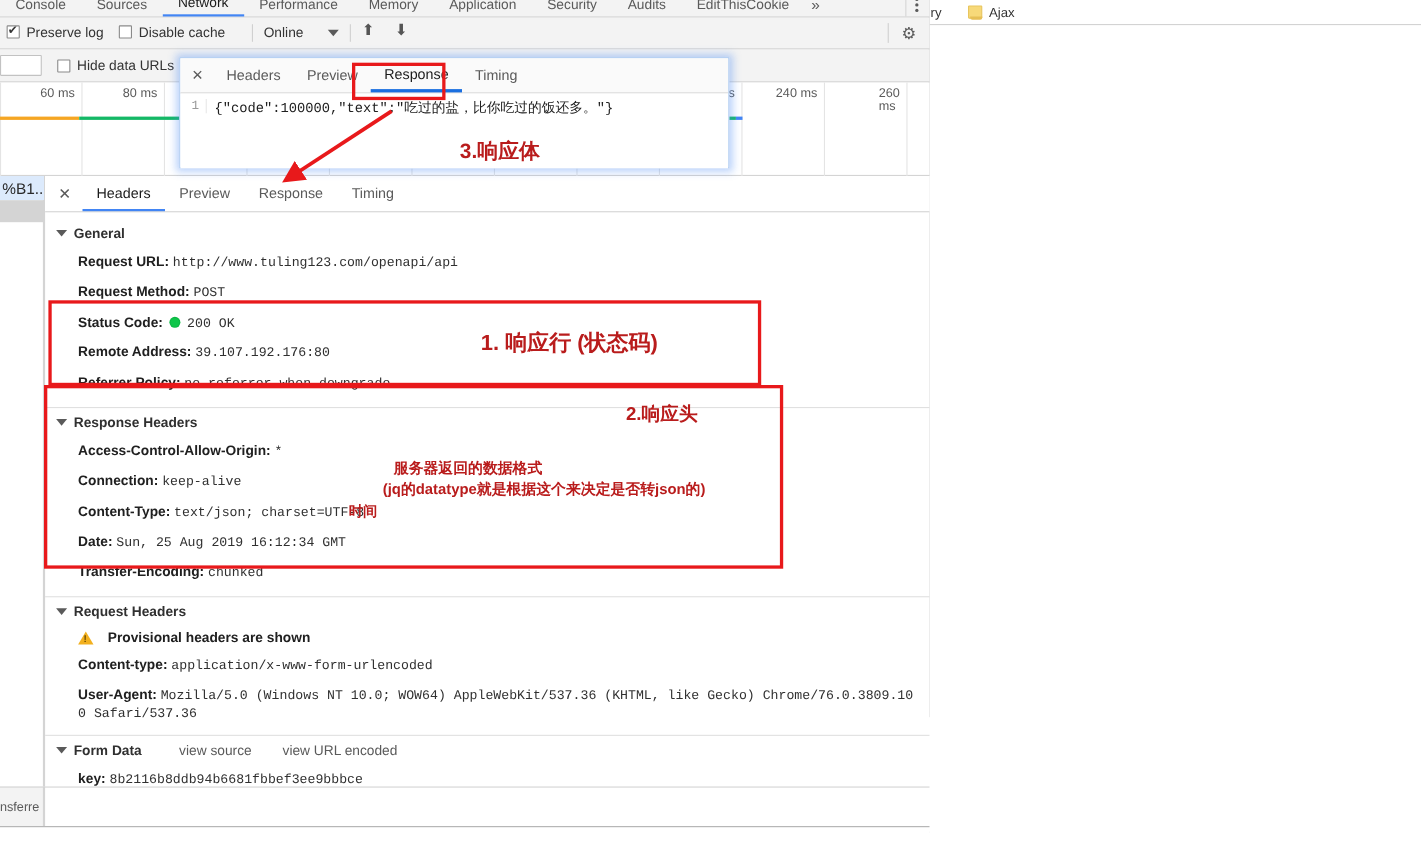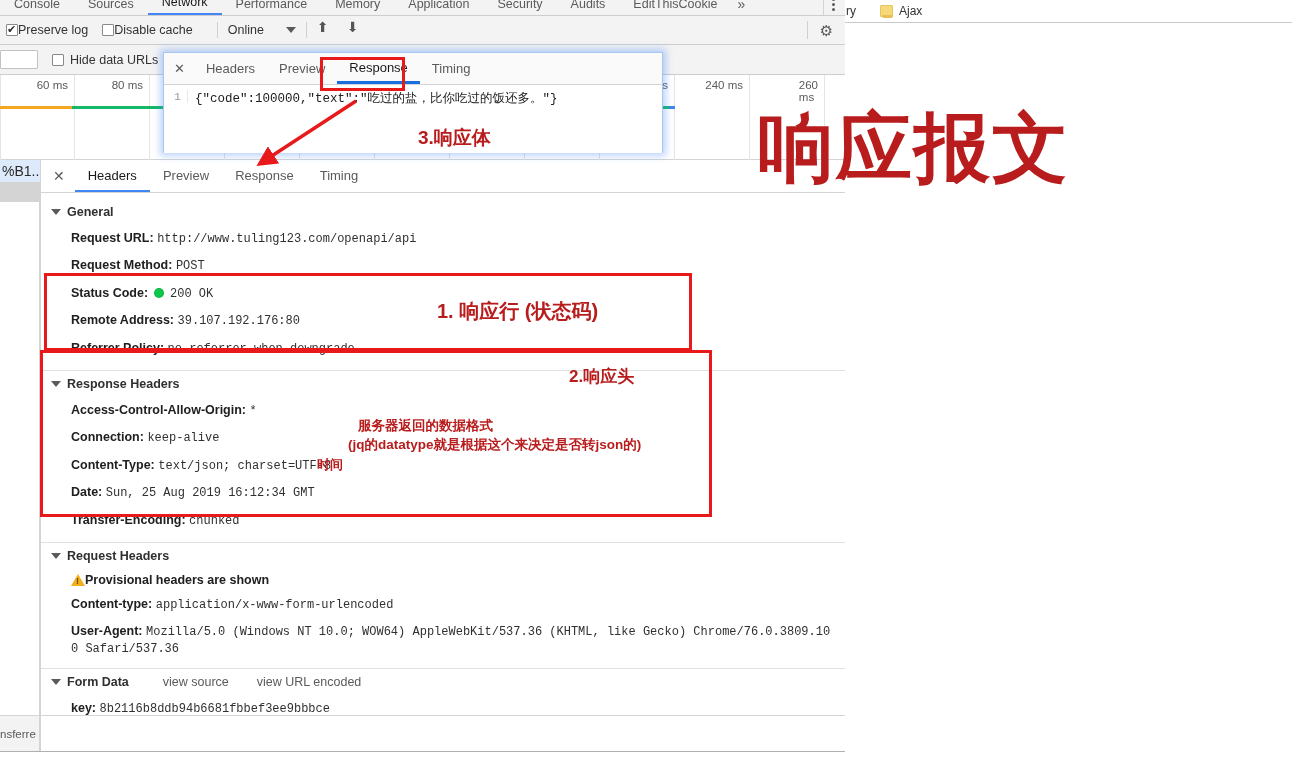--- a/index.html
+++ b/index.html
@@ -60,21 +60,21 @@
   }
   .kebab { display: flex; flex-direction: column; gap: 2px; }
   .kebab i { width: 3px; height: 3px; background: #5a5a5a; border-radius: 50%; display: block; }
 
   
   .dt-toolbar {
     position: absolute; left: 0; top: 16px; width: 845px; height: 29px;
     background: #f3f3f3; border-bottom: 1px solid #cdcdcd;
     display: flex; align-items: center; padding-left: 6px; gap: 0px;
   }
-  .tb-check { display: flex; align-items: center; font-size: 12.5px; color: #333; margin-right: 14px; }
+  .tb-check { display: flex; gap: 6px; font-size: 12.5px; color: #333; margin-right: 14px; }
   .cbox {
     width: 12px; height: 12px; border: 1px solid #8a8a8a; background: #fff;
     border-radius: 1px; position: relative; display: inline-block;
   }
   .cbox.checked::after {
     content: "✔"; position: absolute; left: 0px; top: -3px;
     font-size: 11px; color: #333; line-height: 14px;
   }
   .tb-sep { width: 1px; height: 16px; background: #d0d0d0; margin: 0 10px; }
   .tb-select { display: flex; align-items: center; gap: 22px; font-size: 12.5px; color: #333; }
@@ -174,21 +174,21 @@
   .kv b { font-weight: bold; color: #202020; }
   .kv .val {
     font-family: "Liberation Mono", monospace; font-size: 12px; color: #303030;
   }
   .kv .val-sans { font-family: "Liberation Sans", sans-serif; font-size: 12.5px; }
   .status-dot {
     display: inline-block; width: 10px; height: 10px; border-radius: 50%;
     background: #0ec64a; vertical-align: -1px; margin: 0 3px 0 2px;
     box-shadow: inset 0 0 0 1px rgba(0,0,0,.08);
   }
-  .warn-row { display: flex; align-items: center; gap: 0; padding: 4px 0 4px 30px; }
+  .warn-row { display: flex; align-items: center; gap: 13px; padding: 4px 0 4px 30px; }
   .warn-tri {
     width: 0; height: 0; border-left: 7px solid transparent; border-right: 7px solid transparent;
     border-bottom: 12px solid #f2b01e; position: relative;
   }
   .warn-tri::after {
     content: "!"; position: absolute; left: -2px; top: 2px; font-size: 9px;
     font-weight: bold; color: #6a4a00;
   }
   .warn-txt { font-weight: bold; color: #202020; font-size: 12.5px; }
   .divider { height: 1px; background: #e0e0e0; margin: 8px 0 0 0; }
@@ -477,20 +477,19 @@
   <svg class="arrow">
     <defs>
       <marker id="ah" markerWidth="6" markerHeight="6" refX="4.4" refY="3" orient="auto">
         <path d="M0,0 L6,3 L0,6 z" fill="#e8191b"></path>
       </marker>
     </defs>
     <line x1="356" y1="101" x2="261" y2="163" stroke="#e8191b" stroke-width="3.4" marker-end="url(#ah)"></line>
   </svg>
 
   <div class="ann ann-3">3.响应体</div>
-  <div class="ann ann-big">响应报文</div>
   <div class="ann ann-1">1. 响应行 (状态码)</div>
   <div class="ann ann-2">2.响应头</div>
   <div class="ann ann-fmt1">服务器返回的数据格式</div>
   <div class="ann ann-fmt2">(jq的datatype就是根据这个来决定是否转json的)</div>
   <div class="ann ann-time">时间</div>
 
 </div>
 
 </body></html>

